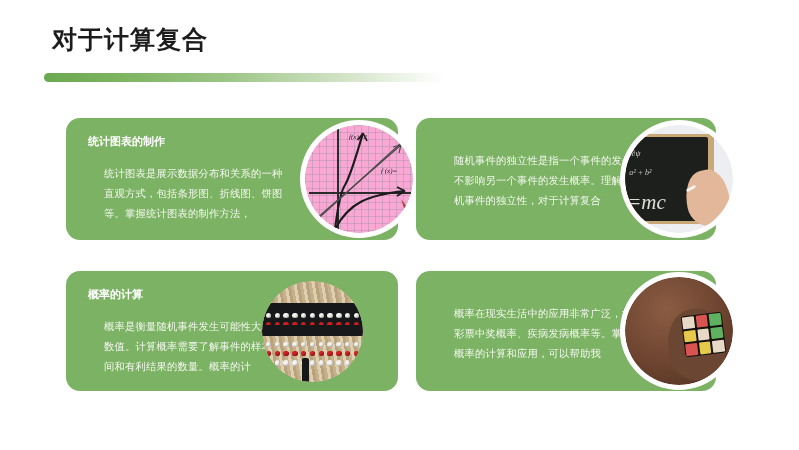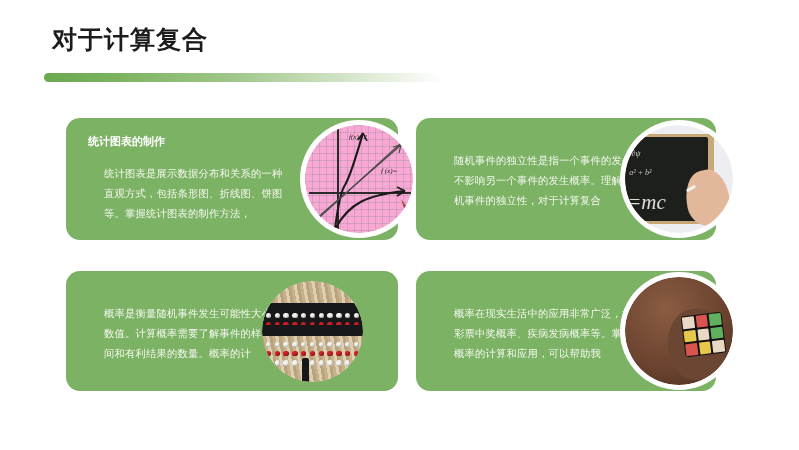--- a/index.html
+++ b/index.html
@@ -215,20 +215,21 @@
       <div class="chalk" style="left:4%; top:40%; font-size:8px; opacity:.8;">a² + b²</div>
       <div class="chalk" style="left:2%; top:60%; font-size:21px; font-weight:normal; opacity:.95;">=mc</div>
       <div class="hand"></div>
       <div style="position:absolute; right:34%; bottom:40%; width:10px; height:3px; background:#f2f2ee; transform:rotate(-30deg); border-radius:1px;"></div>
     </div>
   </div>
 </div>
 
 <div class="card" style="left:66px; top:271px; width:332px; height:120px;">
   <div class="card-text">
+    <p class="card-title">概率的计算</p>
     <p class="card-body">概率是衡量随机事件发生可能性大小的数值。计算概率需要了解事件的样本空间和有利结果的数量。概率的计</p>
   </div>
 </div>
 <div class="photo-ring" style="left:262px; top:281px; width:101px; height:101px; background:transparent; padding:0;">
   <div class="photo-disc" style="left:0; top:0; right:0; bottom:0;">
     <div class="photo-inner ph-abacus">
       <div class="mat"></div>
       <div class="bar" style="top:22%;"></div>
       <div class="beads" style="top:25%;">
         <span class="bead bead-w"></span>

